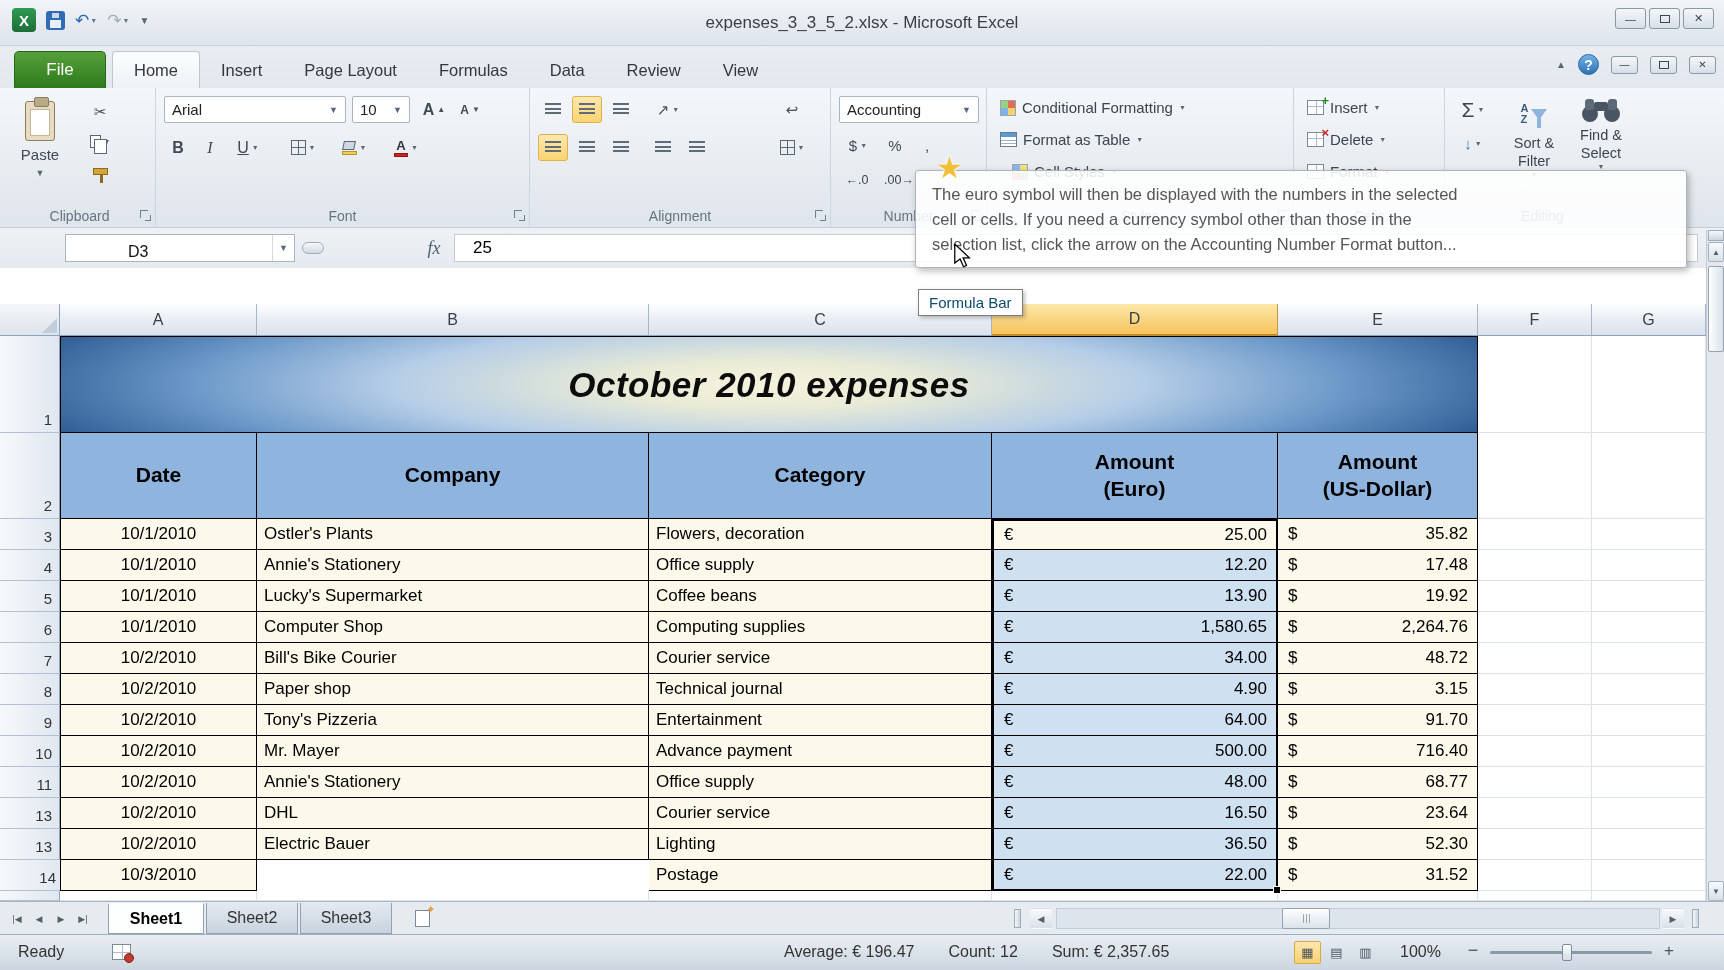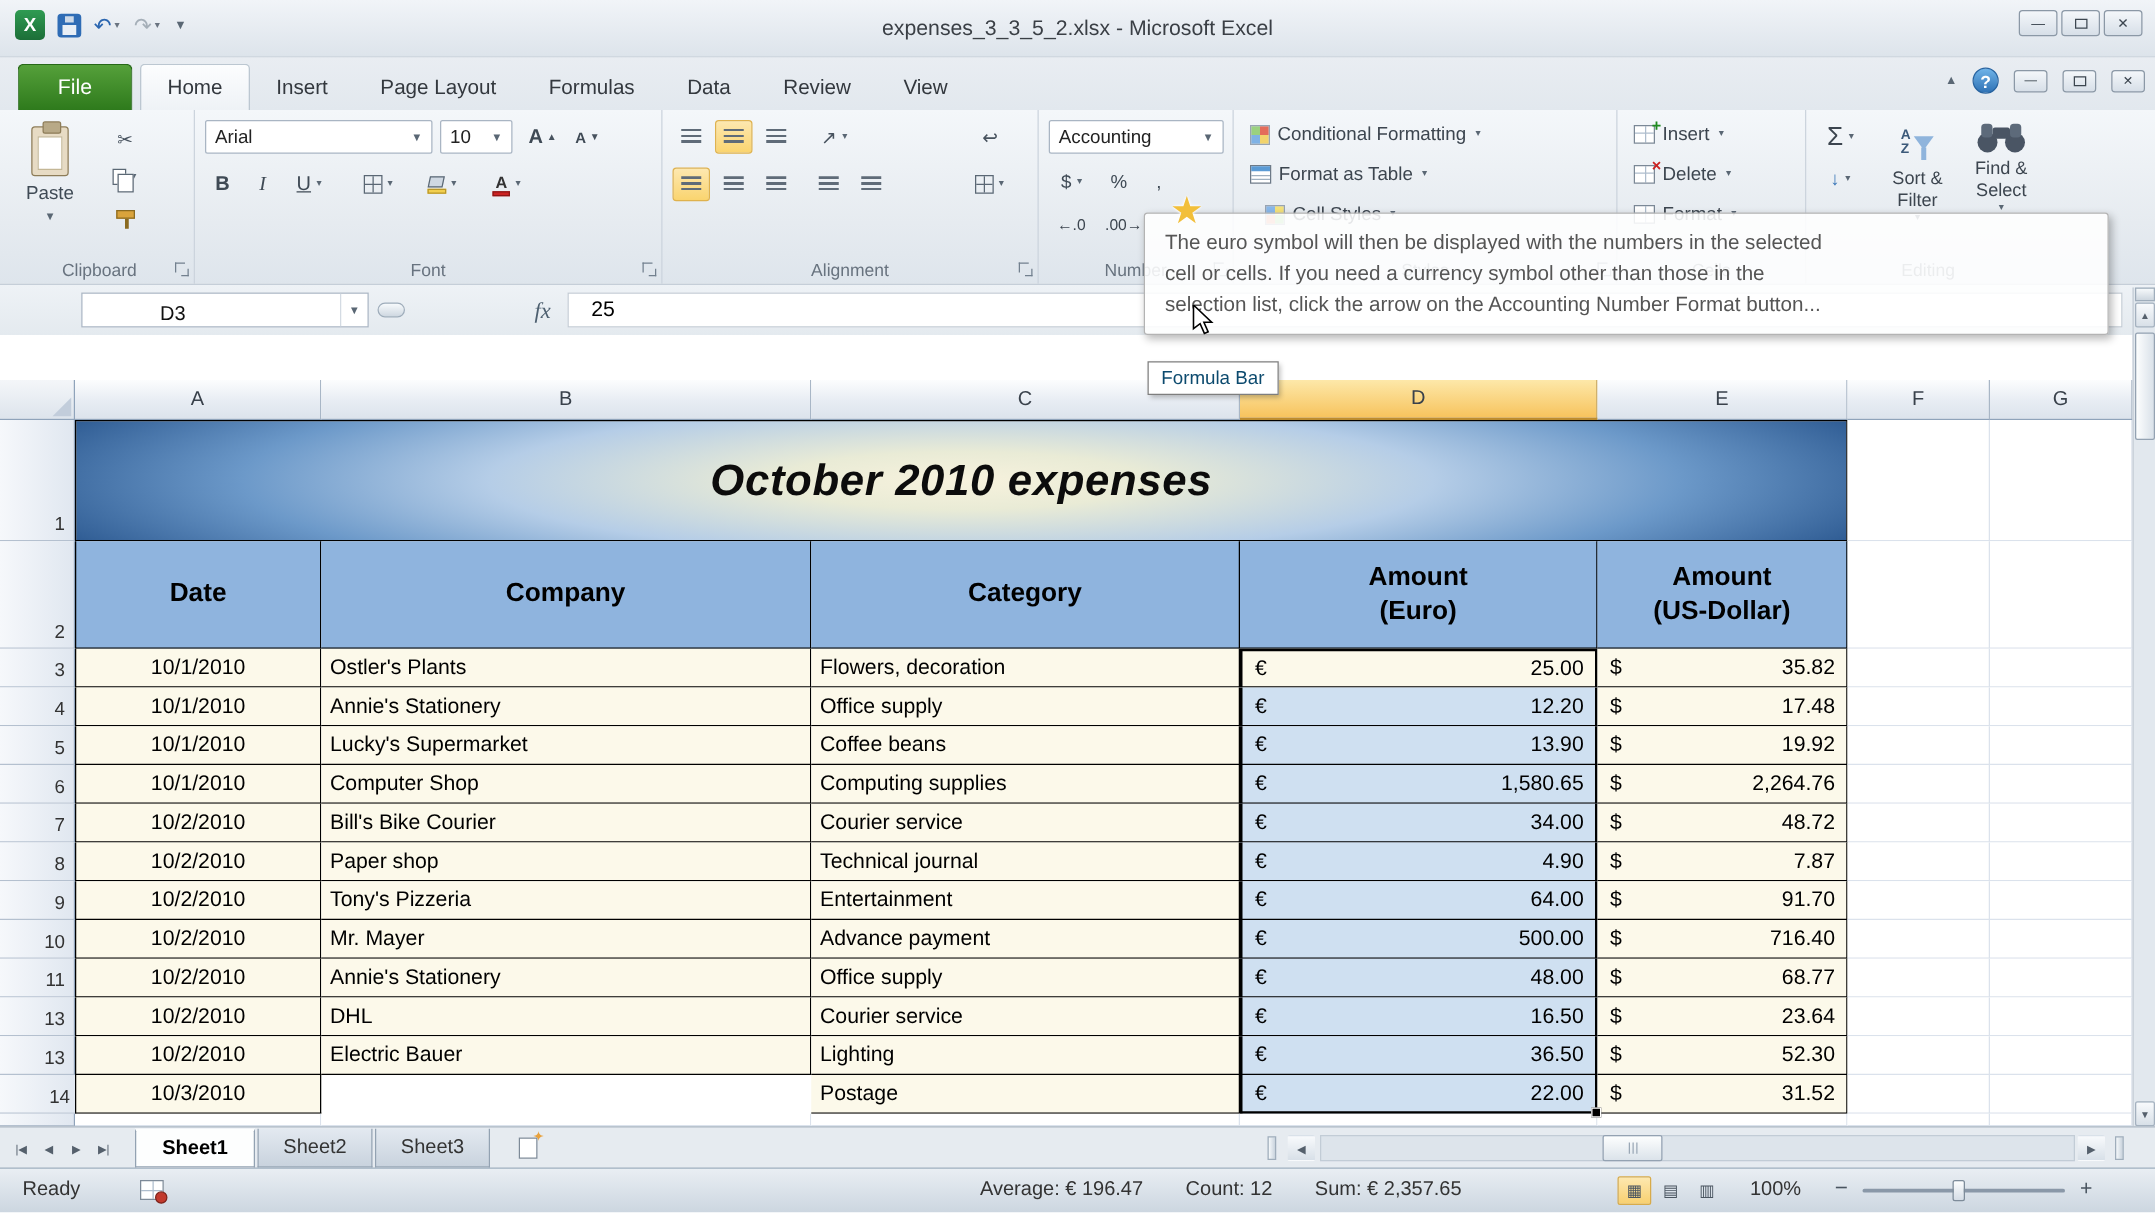--- a/index.html
+++ b/index.html
@@ -585,21 +585,21 @@
       <div class="rowhdr" style="left: 0px; top: 370px; width: 60px; height: 31px;">8</div>
       <div class="cell datec bleft" style="left: 60px; top: 370px; width: 197px; height: 31px;">10/2/2010</div>
       <div class="cell leftc" style="left: 257px; top: 370px; width: 392px; height: 31px;">Paper shop</div>
       <div class="cell leftc" style="left: 649px; top: 370px; width: 343px; height: 31px;">Technical journal</div>
       <div class="cell money dsel" style="left: 992px; top: 370px; width: 286px; height: 31px;">
         <span>€</span>
         <span>4.90</span>
       </div>
       <div class="cell money" style="left: 1278px; top: 370px; width: 200px; height: 31px;">
         <span>$</span>
-        <span>7.87</span>
+        <span>3.15</span>
       </div>
       <div class="outcell" style="left: 1478px; top: 370px; width: 114px; height: 31px;"></div>
       <div class="outcell" style="left: 1592px; top: 370px; width: 114px; height: 31px;"></div>
       <div class="rowhdr" style="left: 0px; top: 401px; width: 60px; height: 31px;">9</div>
       <div class="cell datec bleft" style="left: 60px; top: 401px; width: 197px; height: 31px;">10/2/2010</div>
       <div class="cell leftc" style="left: 257px; top: 401px; width: 392px; height: 31px;">Tony's Pizzeria</div>
       <div class="cell leftc" style="left: 649px; top: 401px; width: 343px; height: 31px;">Entertainment</div>
       <div class="cell money dsel" style="left: 992px; top: 401px; width: 286px; height: 31px;">
         <span>€</span>
         <span>64.00</span>

